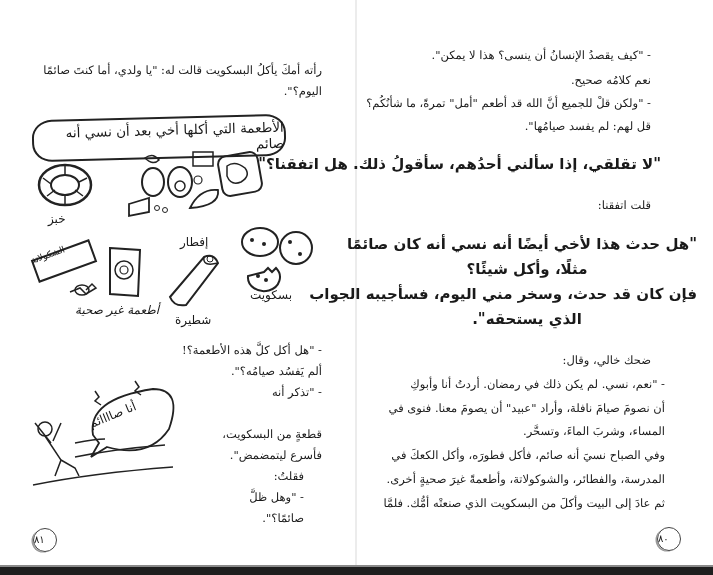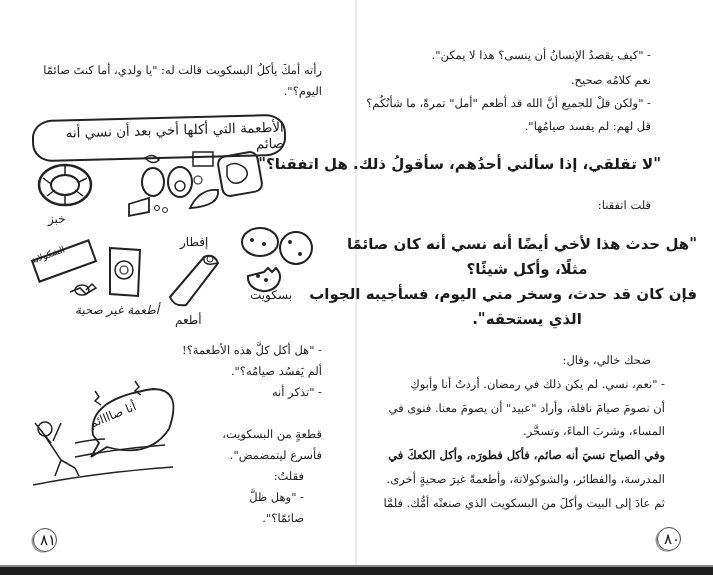--- a/index.html
+++ b/index.html
@@ -11,21 +11,21 @@
   .page { position:absolute; top:0; height:565px; direction:rtl; }
   .page-left { left:0; width:344px; }
   .page-right { left:357px; width:356px; }
   .gutter { position:absolute; left:355px; top:0; width:2px; height:565px;
             background:linear-gradient(90deg,#f2f2f2,#e6e6e6,#f2f2f2); }
   .p { position:absolute; font-size:11.5px; line-height:20px; text-align:right; white-space:nowrap; }
   .hand { font-family:"DejaVu Sans", sans-serif; font-weight:bold; }
   .big { font-size:15px; line-height:24px; }
   .center { text-align:center; }
   .page-num { position:absolute; width:22px; height:22px; border:1.5px solid #444; border-radius:50%;
-              font-size:15px; line-height:22px; text-align:right; font-family:"DejaVu Sans", sans-serif;
+              font-size:10px; line-height:22px; text-align:left; font-family:"DejaVu Sans", sans-serif;
               box-shadow: -2px 1px 0 -0.5px #999; }
   .banner { position:absolute; left:32px; top:117px; width:250px; height:38px;
             border:2.5px solid #222; border-radius:20px / 18px; transform:rotate(-1.5deg);
             display:flex; align-items:center; justify-content:center; }
   .banner span { font-family:"DejaVu Sans", sans-serif; font-size:13.5px; direction:rtl; }
   .food-label { position:absolute; font-family:"DejaVu Sans", sans-serif; font-size:12px; direction:rtl; white-space:nowrap; }
   svg { position:absolute; overflow:visible; }
 </style>
 </head>
 <body>
@@ -74,21 +74,21 @@
       <circle cx="20" cy="48" r="2" fill="#222"></circle>
         <circle cx="28" cy="52" r="2" fill="#222"></circle>
     </svg>
     <div class="food-label" style="left:250px; top:288px;">بسكويت</div>
 
     <svg style="left:168px; top:247px;" width="60" height="60">
       <path d="M2 50 L36 10 q10 -4 14 6 L18 58 q-12 2 -16 -8z" fill="none" stroke="#222" stroke-width="2"></path>
       <path d="M36 10 q-2 10 14 6" fill="none" stroke="#222" stroke-width="1.5"></path>
       <circle cx="42" cy="12" r="3" fill="none" stroke="#222"></circle>
     </svg>
-    <div class="food-label" style="left:175px; top:313px;">أطعم</div>
+    <div class="food-label" style="left:175px; top:313px;">شطيرة</div>
 
     <svg style="left:30px; top:240px;" width="120" height="60">
       <rect x="4" y="10" width="60" height="22" fill="none" stroke="#222" stroke-width="2" transform="rotate(-20 34 21)"></rect>
       <path d="M40 52 l10 -4 l6 6 l10 -6 l-4 -4 l-6 6" fill="none" stroke="#222" stroke-width="1.5"></path>
       <ellipse cx="52" cy="50" rx="7" ry="5" fill="none" stroke="#222" stroke-width="1.5"></ellipse>
       <path d="M80 8 l30 2 l-2 46 l-28 -2z" fill="none" stroke="#222" stroke-width="2"></path>
       <circle cx="94" cy="30" r="9" fill="none" stroke="#222" stroke-width="1.5"></circle>
       <circle cx="94" cy="30" r="4" fill="none" stroke="#222" stroke-width="1.2"></circle>
     </svg>
     <div class="food-label" style="left:30px; top:250px; font-size:9px; transform:rotate(-20deg);">الشكولاتة</div>
@@ -129,21 +129,21 @@
 
     <div class="p hand big center" style="left:0; width:340px; top:232px;">"هل حدث هذا لأخي أيضًا أنه نسي أنه كان صائمًا</div>
     <div class="p hand big center" style="left:0; width:340px; top:257px;">مثلًا، وأكل شيئًا؟</div>
     <div class="p hand big center" style="left:0; width:340px; top:282px;">فإن كان قد حدث، وسخر مني اليوم، فسأجيبه الجواب</div>
     <div class="p hand big center" style="left:0; width:340px; top:307px;">الذي يستحقه".</div>
 
     <div class="p" style="right:62px; top:350px;text-align:right;">ضحك خالي، وقال:</div>
     <div class="p" style="right:48px; top:374px;">- "نعم، نسي. لم يكن ذلك في رمضان. أردتُ أنا وأبوكِ</div>
     <div class="p" style="right:48px; top:398px;">أن نصومَ صيامَ نافلة، وأراد "عبيد" أن يصومَ معنا. فنوى في</div>
     <div class="p" style="right:48px; top:421px;">المساء، وشربَ الماءَ، وتسحَّر.</div>
-    <div class="p" style="right:48px; top:445px;font-weight:bold;">وفي الصباح نسيَ أنه صائم، فأكل فطورَه، وأكل الكعكَ في</div>
+    <div class="p" style="right:48px; top:445px;">وفي الصباح نسيَ أنه صائم، فأكل فطورَه، وأكل الكعكَ في</div>
     <div class="p" style="right:48px; top:469px;">المدرسة، والفطائر، والشوكولاتة، وأطعمةً غيرَ صحيةٍ أخرى.</div>
     <div class="p" style="right:48px; top:493px;padding-left:40px;">ثم عادَ إلى البيت وأكلَ من البسكويت الذي صنعتْه أمُّك. فلمَّا</div>
 
     <div class="page-num" style="left:300px; top:527px;">٨٠</div>
   </div>
 </div>
 
 <div class="bottom-bar"></div>
 
 </body></html>

